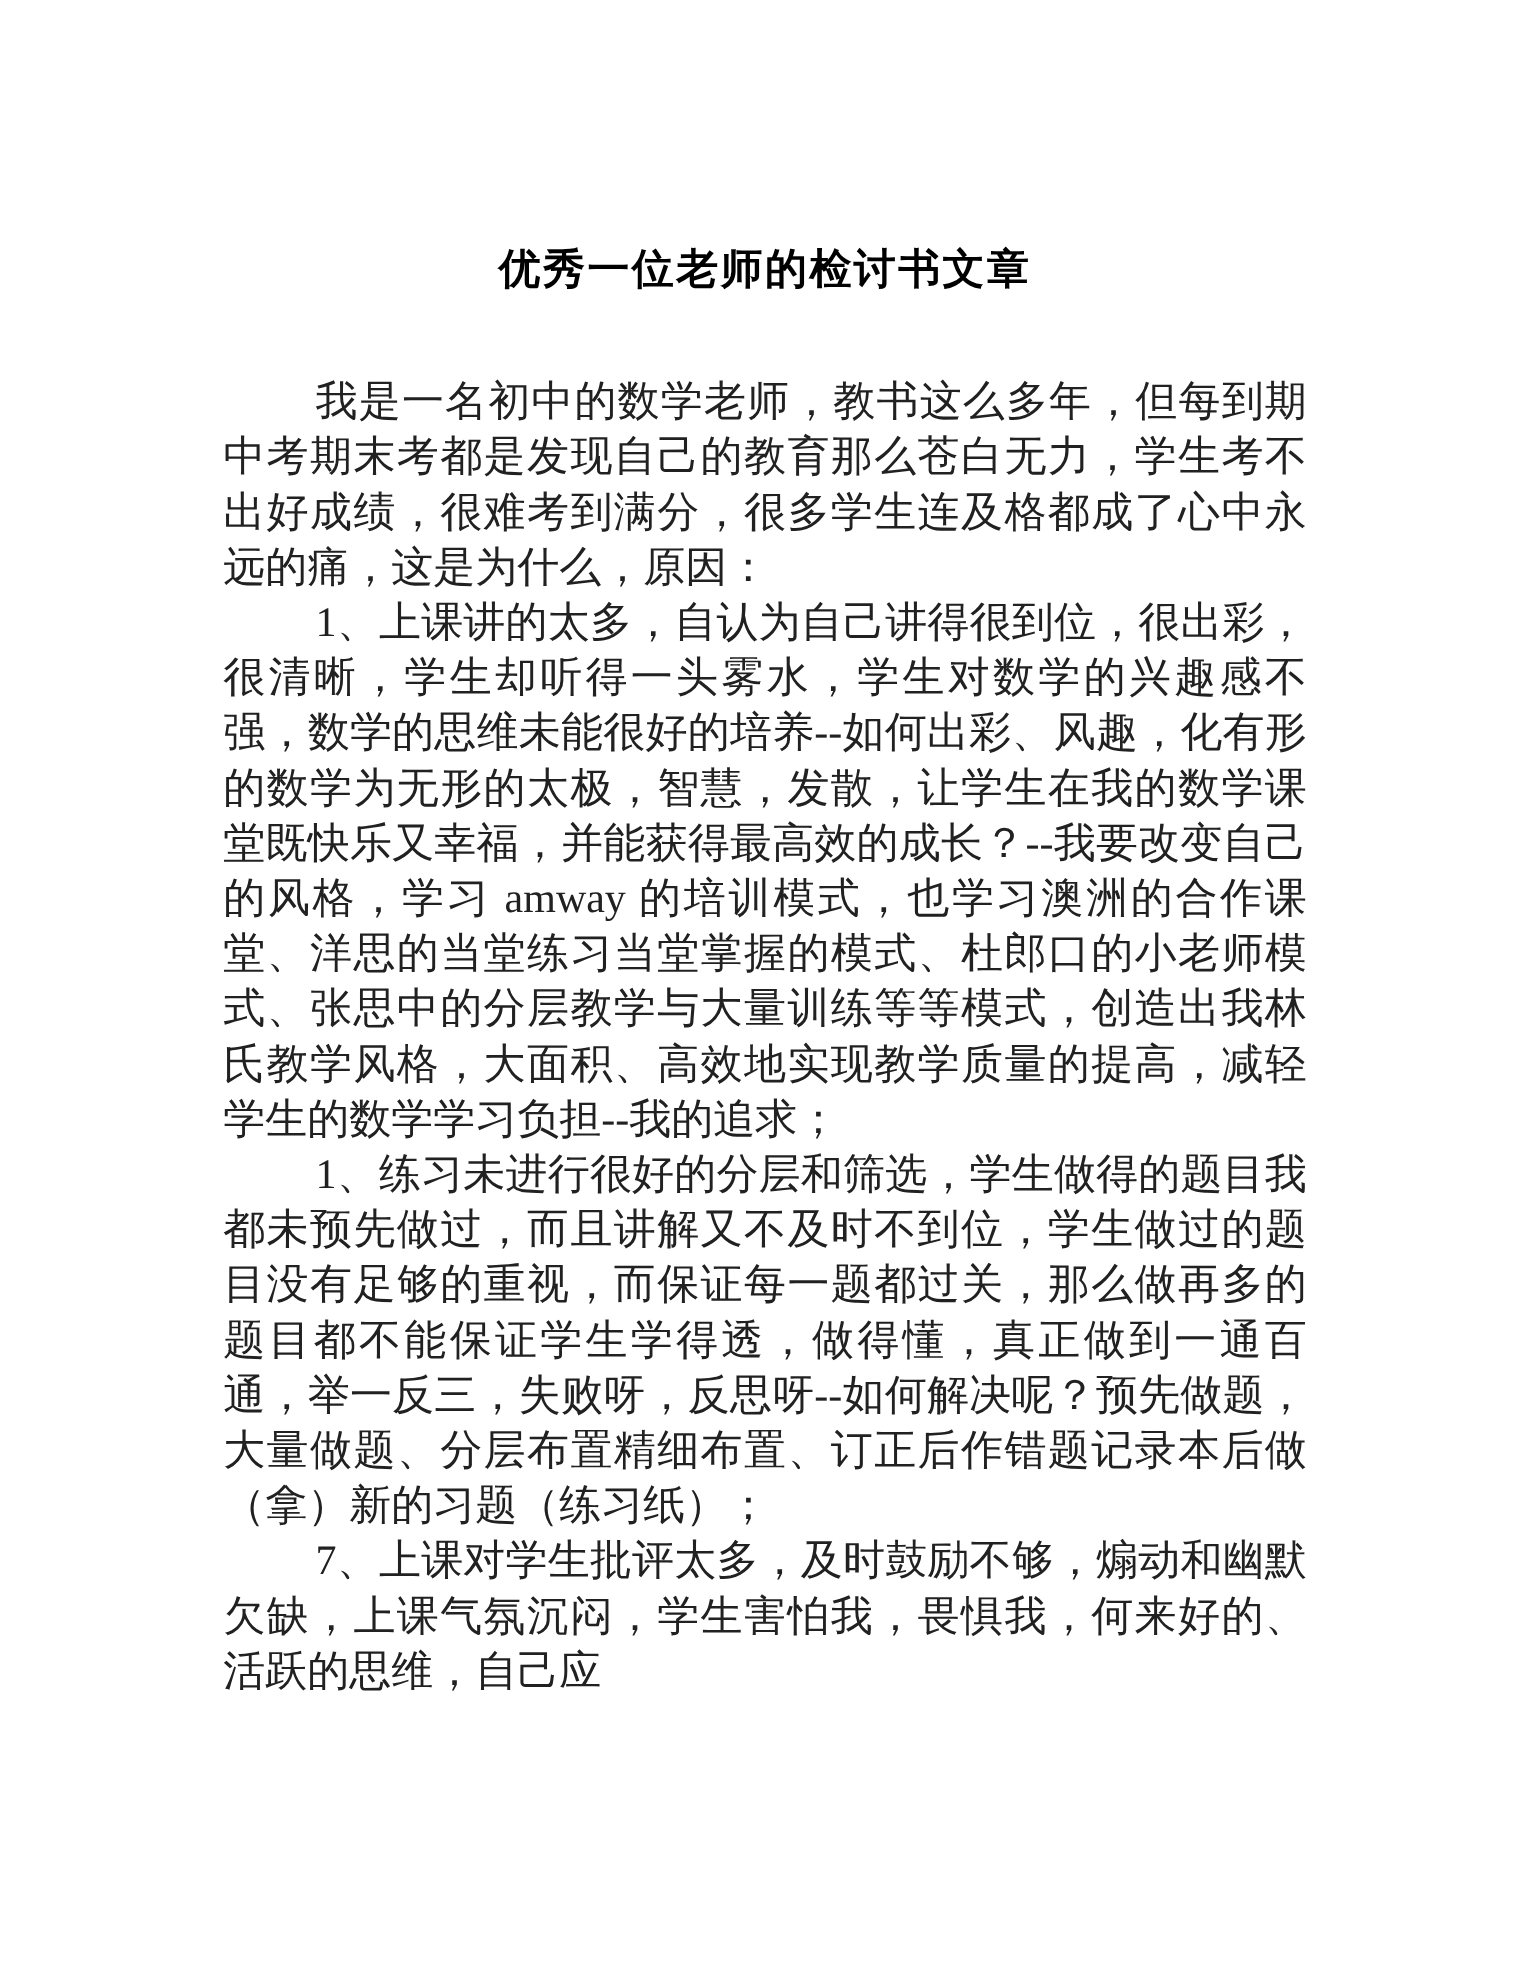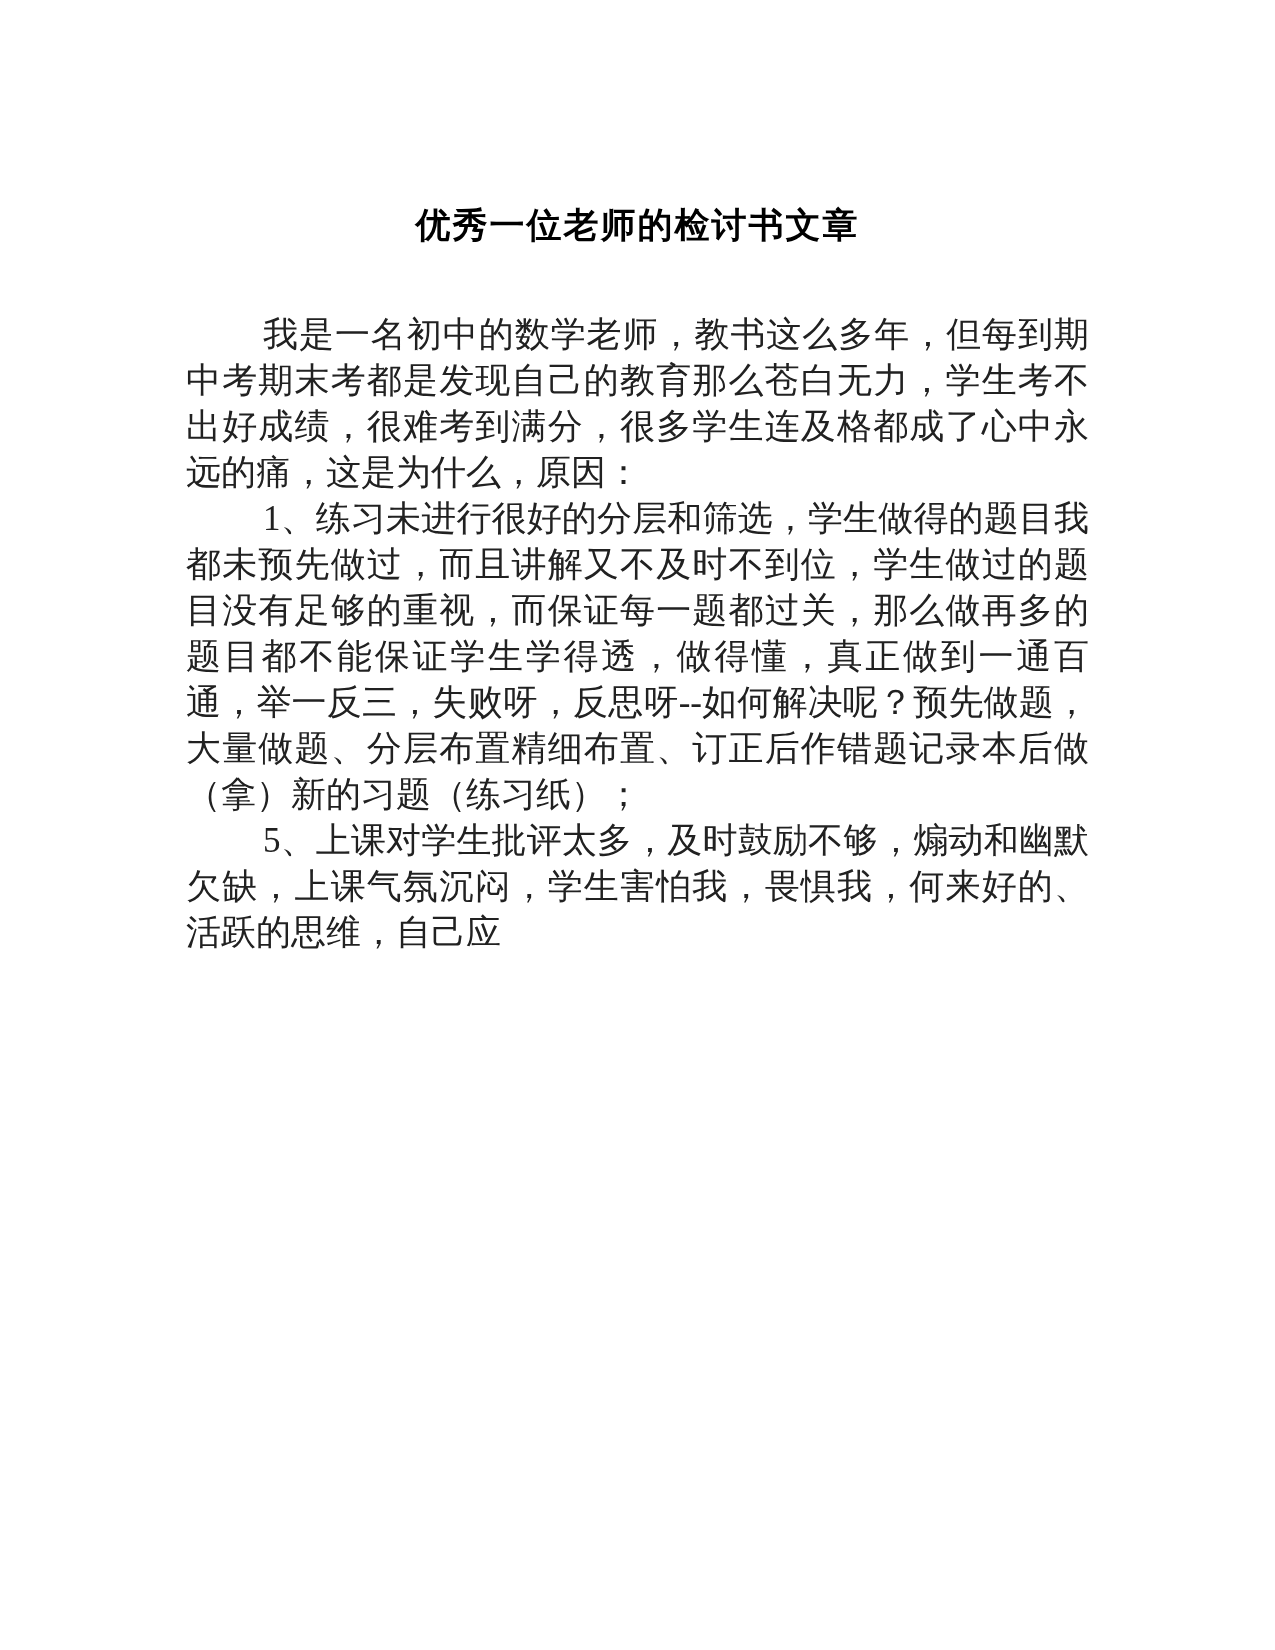--- a/index.html
+++ b/index.html
@@ -46,16 +46,17 @@
     text-indent: 2.2em;
   }
 </style>
 </head>
 <body>
 
 <div class="page">
   <h1 class="doc-title">优秀一位老师的检讨书文章</h1>
   <div class="doc-body">
     <p>我是一名初中的数学老师，教书这么多年，但每到期中考期末考都是发现自己的教育那么苍白无力，学生考不出好成绩，很难考到满分，很多学生连及格都成了心中永远的痛，这是为什么，原因：</p>
+    <p>1、上课讲的太多，自认为自己讲得很到位，很出彩，很清晰，学生却听得一头雾水，学生对数学的兴趣感不强，数学的思维未能很好的培养--如何出彩、风趣，化有形的数学为无形的太极，智慧，发散，让学生在我的数学课堂既快乐又幸福，并能获得最高效的成长？--我要改变自己的风格，学习 amway 的培训模式，也学习澳洲的合作课堂、洋思的当堂练习当堂掌握的模式、杜郎口的小老师模式、张思中的分层教学与大量训练等等模式，创造出我林氏教学风格，大面积、高效地实现教学质量的提高，减轻学生的数学学习负担--我的追求；</p>
     <p>1、练习未进行很好的分层和筛选，学生做得的题目我都未预先做过，而且讲解又不及时不到位，学生做过的题目没有足够的重视，而保证每一题都过关，那么做再多的题目都不能保证学生学得透，做得懂，真正做到一通百通，举一反三，失败呀，反思呀--如何解决呢？预先做题，大量做题、分层布置精细布置、订正后作错题记录本后做（拿）新的习题（练习纸）；</p>
-    <p>5、上课对学生批评太多，及时鼓励不够，煽动和幽默欠缺，上课气氛沉闷，学生害怕我，畏惧我，何来好的、活跃的思维，自己应</p>
+    <p>7、上课对学生批评太多，及时鼓励不够，煽动和幽默欠缺，上课气氛沉闷，学生害怕我，畏惧我，何来好的、活跃的思维，自己应</p>
   </div>
 </div>
 
 </body></html>

